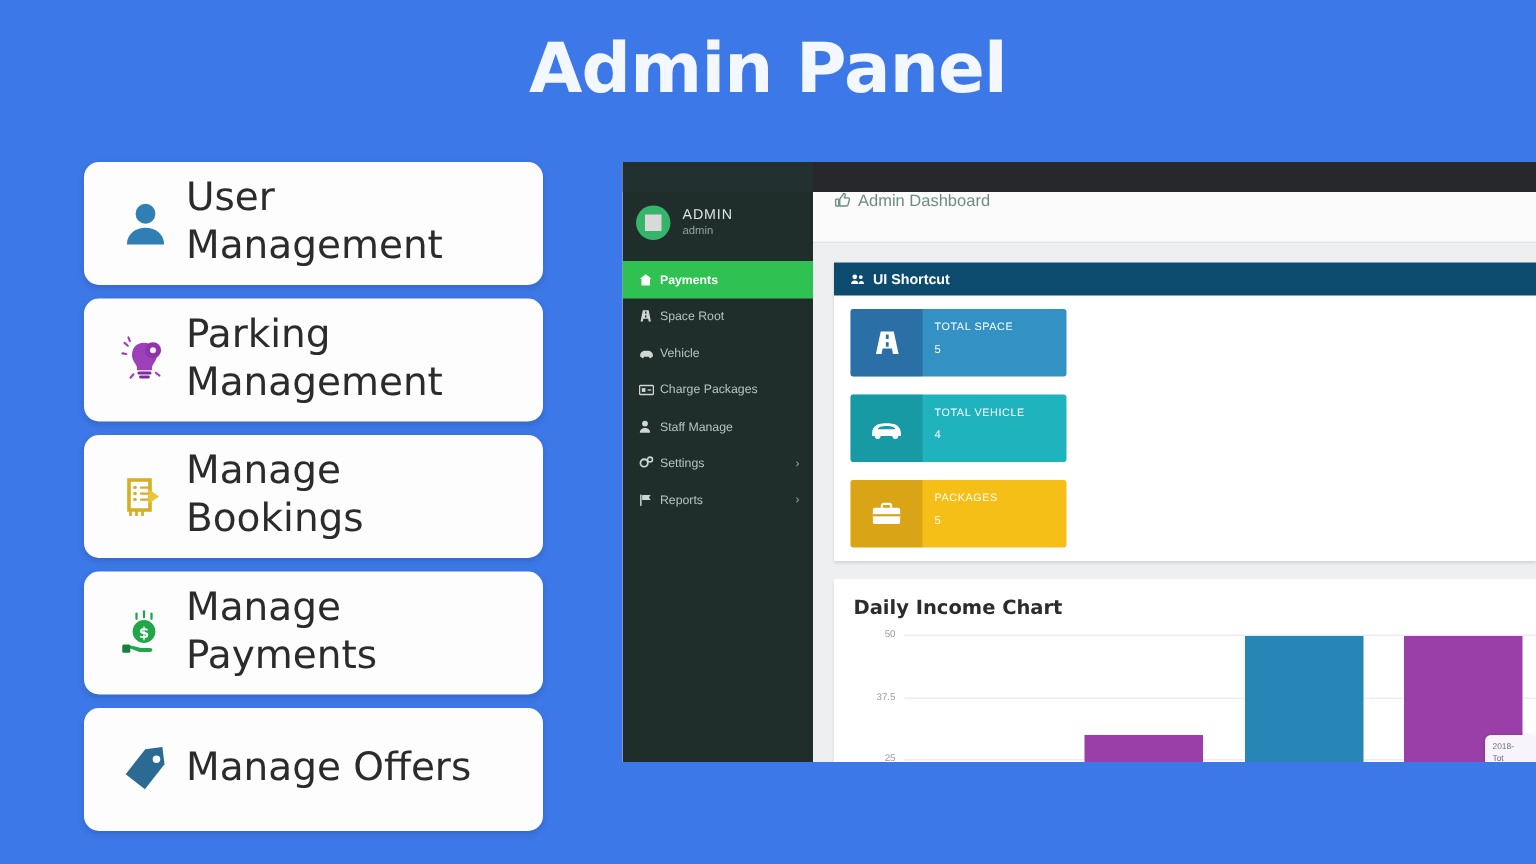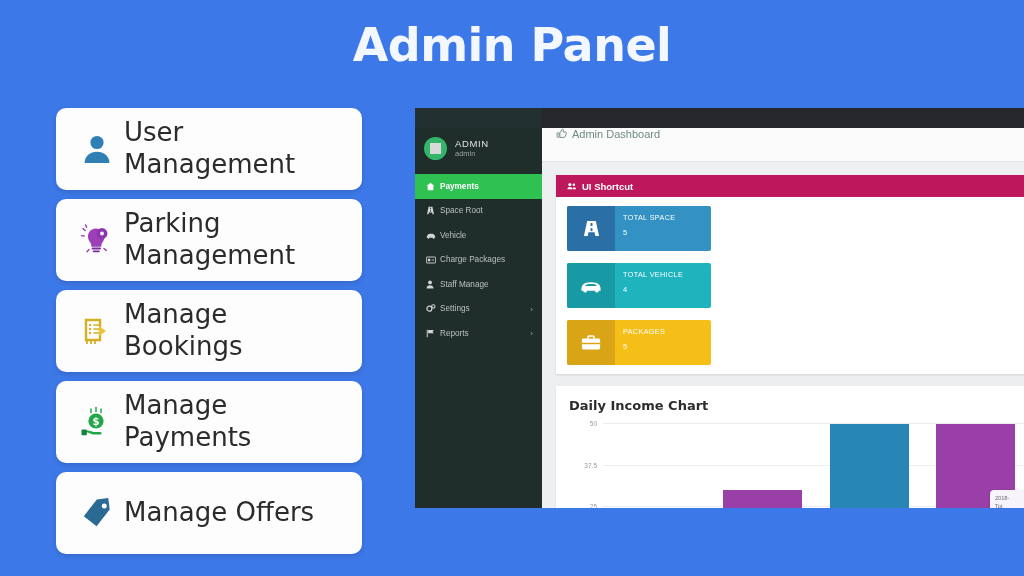--- a/index.html
+++ b/index.html
@@ -99,21 +99,21 @@
   }
   .crumb-text { color: #6f8c80; font-size: 11px; }
   .crumb-icon { margin-right: 5px; display: flex; align-items: center; }
 
   .panel {
     margin: 13px 0 0 14px;
     background: #ffffff;
     box-shadow: 0 1px 2px rgba(0,0,0,0.12);
   }
   .panel-head {
-    background: #be185d; color: #fff;
+    background: #0c4a6e; color: #fff;
     height: 22px; display: flex; align-items: center;
     padding-left: 11px; font-size: 9.5px; font-weight: 600;
   }
   .panel-head .ph-icon { margin-right: 5px; display: flex; align-items: center; }
 
   .shortcut-body { display: flex; padding: 9px 0 9px 11px; gap: 12px; flex-direction: column; }
   .stat {
     display: flex; width: 144px; min-width: 144px; height: 45px;
     border-radius: 2px; overflow: hidden;
   }

